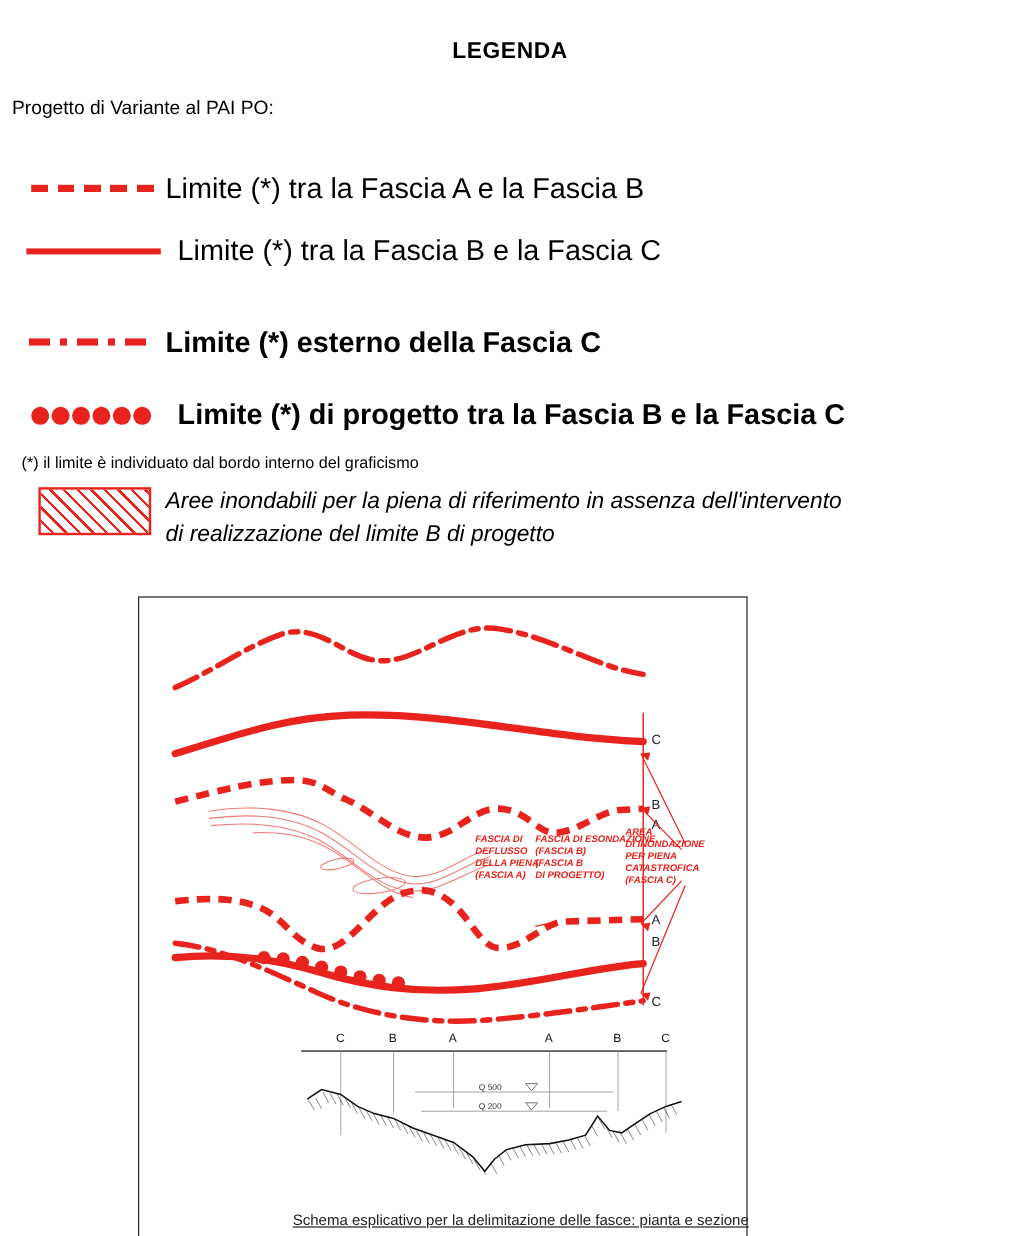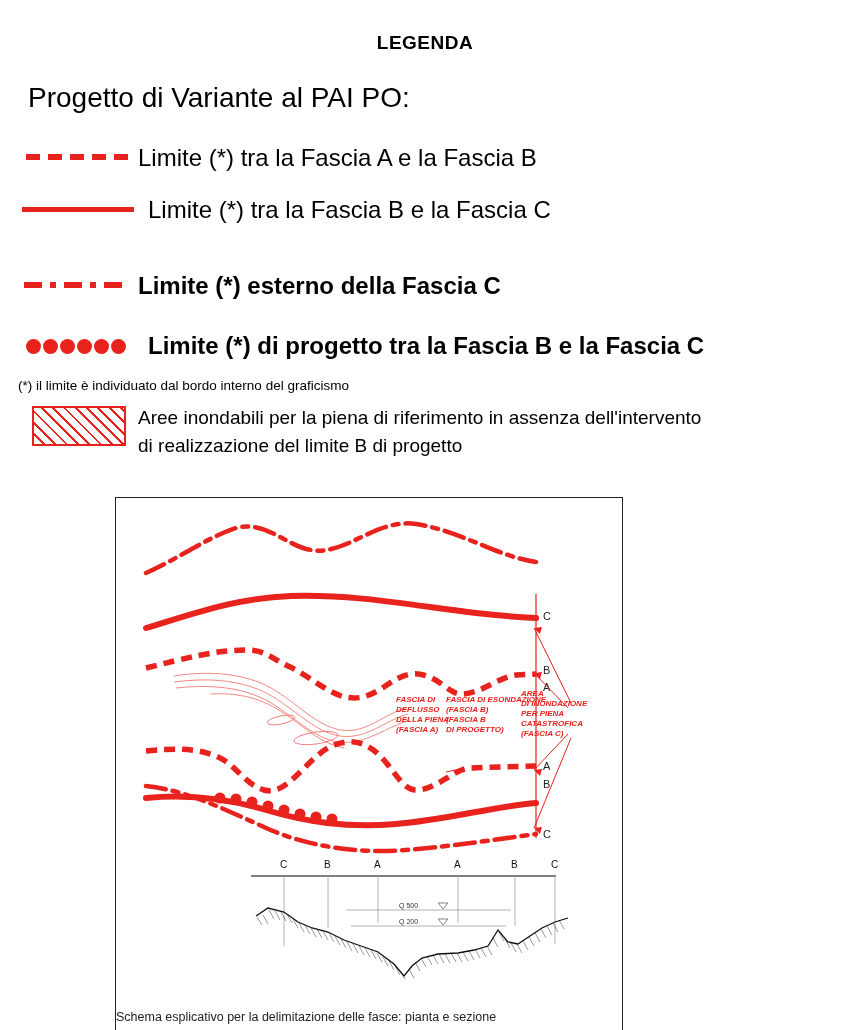--- a/index.html
+++ b/index.html
@@ -31,22 +31,22 @@
     text-align: center;
     font-size: 19px;
     font-weight: bold;
     letter-spacing: 0.5px;
   }
 
   
   .legend-subtitle {
     position: absolute;
     top: 66px;
-    left: 28px;
-    font-size: 28px;
+    left: 10px;
+    font-size: 16px;
   }
 
   
   .legend-row {
     position: absolute;
     left: 20px;
     width: 810px;
     height: 34px;
   }
   .legend-symbol {
@@ -150,42 +150,44 @@
     );
     box-sizing: border-box;
   }
   .hatch-text {
     position: absolute;
     left: 118px;
     top: 0px;
     font-size: 19px;
     line-height: 28px;
     width: 700px;
+    font-style: italic;
   }
 
   
   .figure {
     position: absolute;
     left: 115px;
     top: 481px;
     width: 508px;
     height: 540px;
     border: 1px solid #222;
     background: #fff;
     box-sizing: border-box;
   }
   .figure svg { display: block; }
   .figure-caption {
     position: absolute;
     left: 0;
     bottom: 12px;
     width: 508px;
-    text-align: left;
+    text-align: right;
     font-size: 12.5px;
     color: #222;
+    text-decoration: underline;
   }
 </style>
 </head>
 <body>
 
 <div class="page">
 
   <div class="legend-title">LEGENDA</div>
 
   <div class="legend-subtitle">Progetto di Variante al PAI PO:</div>

